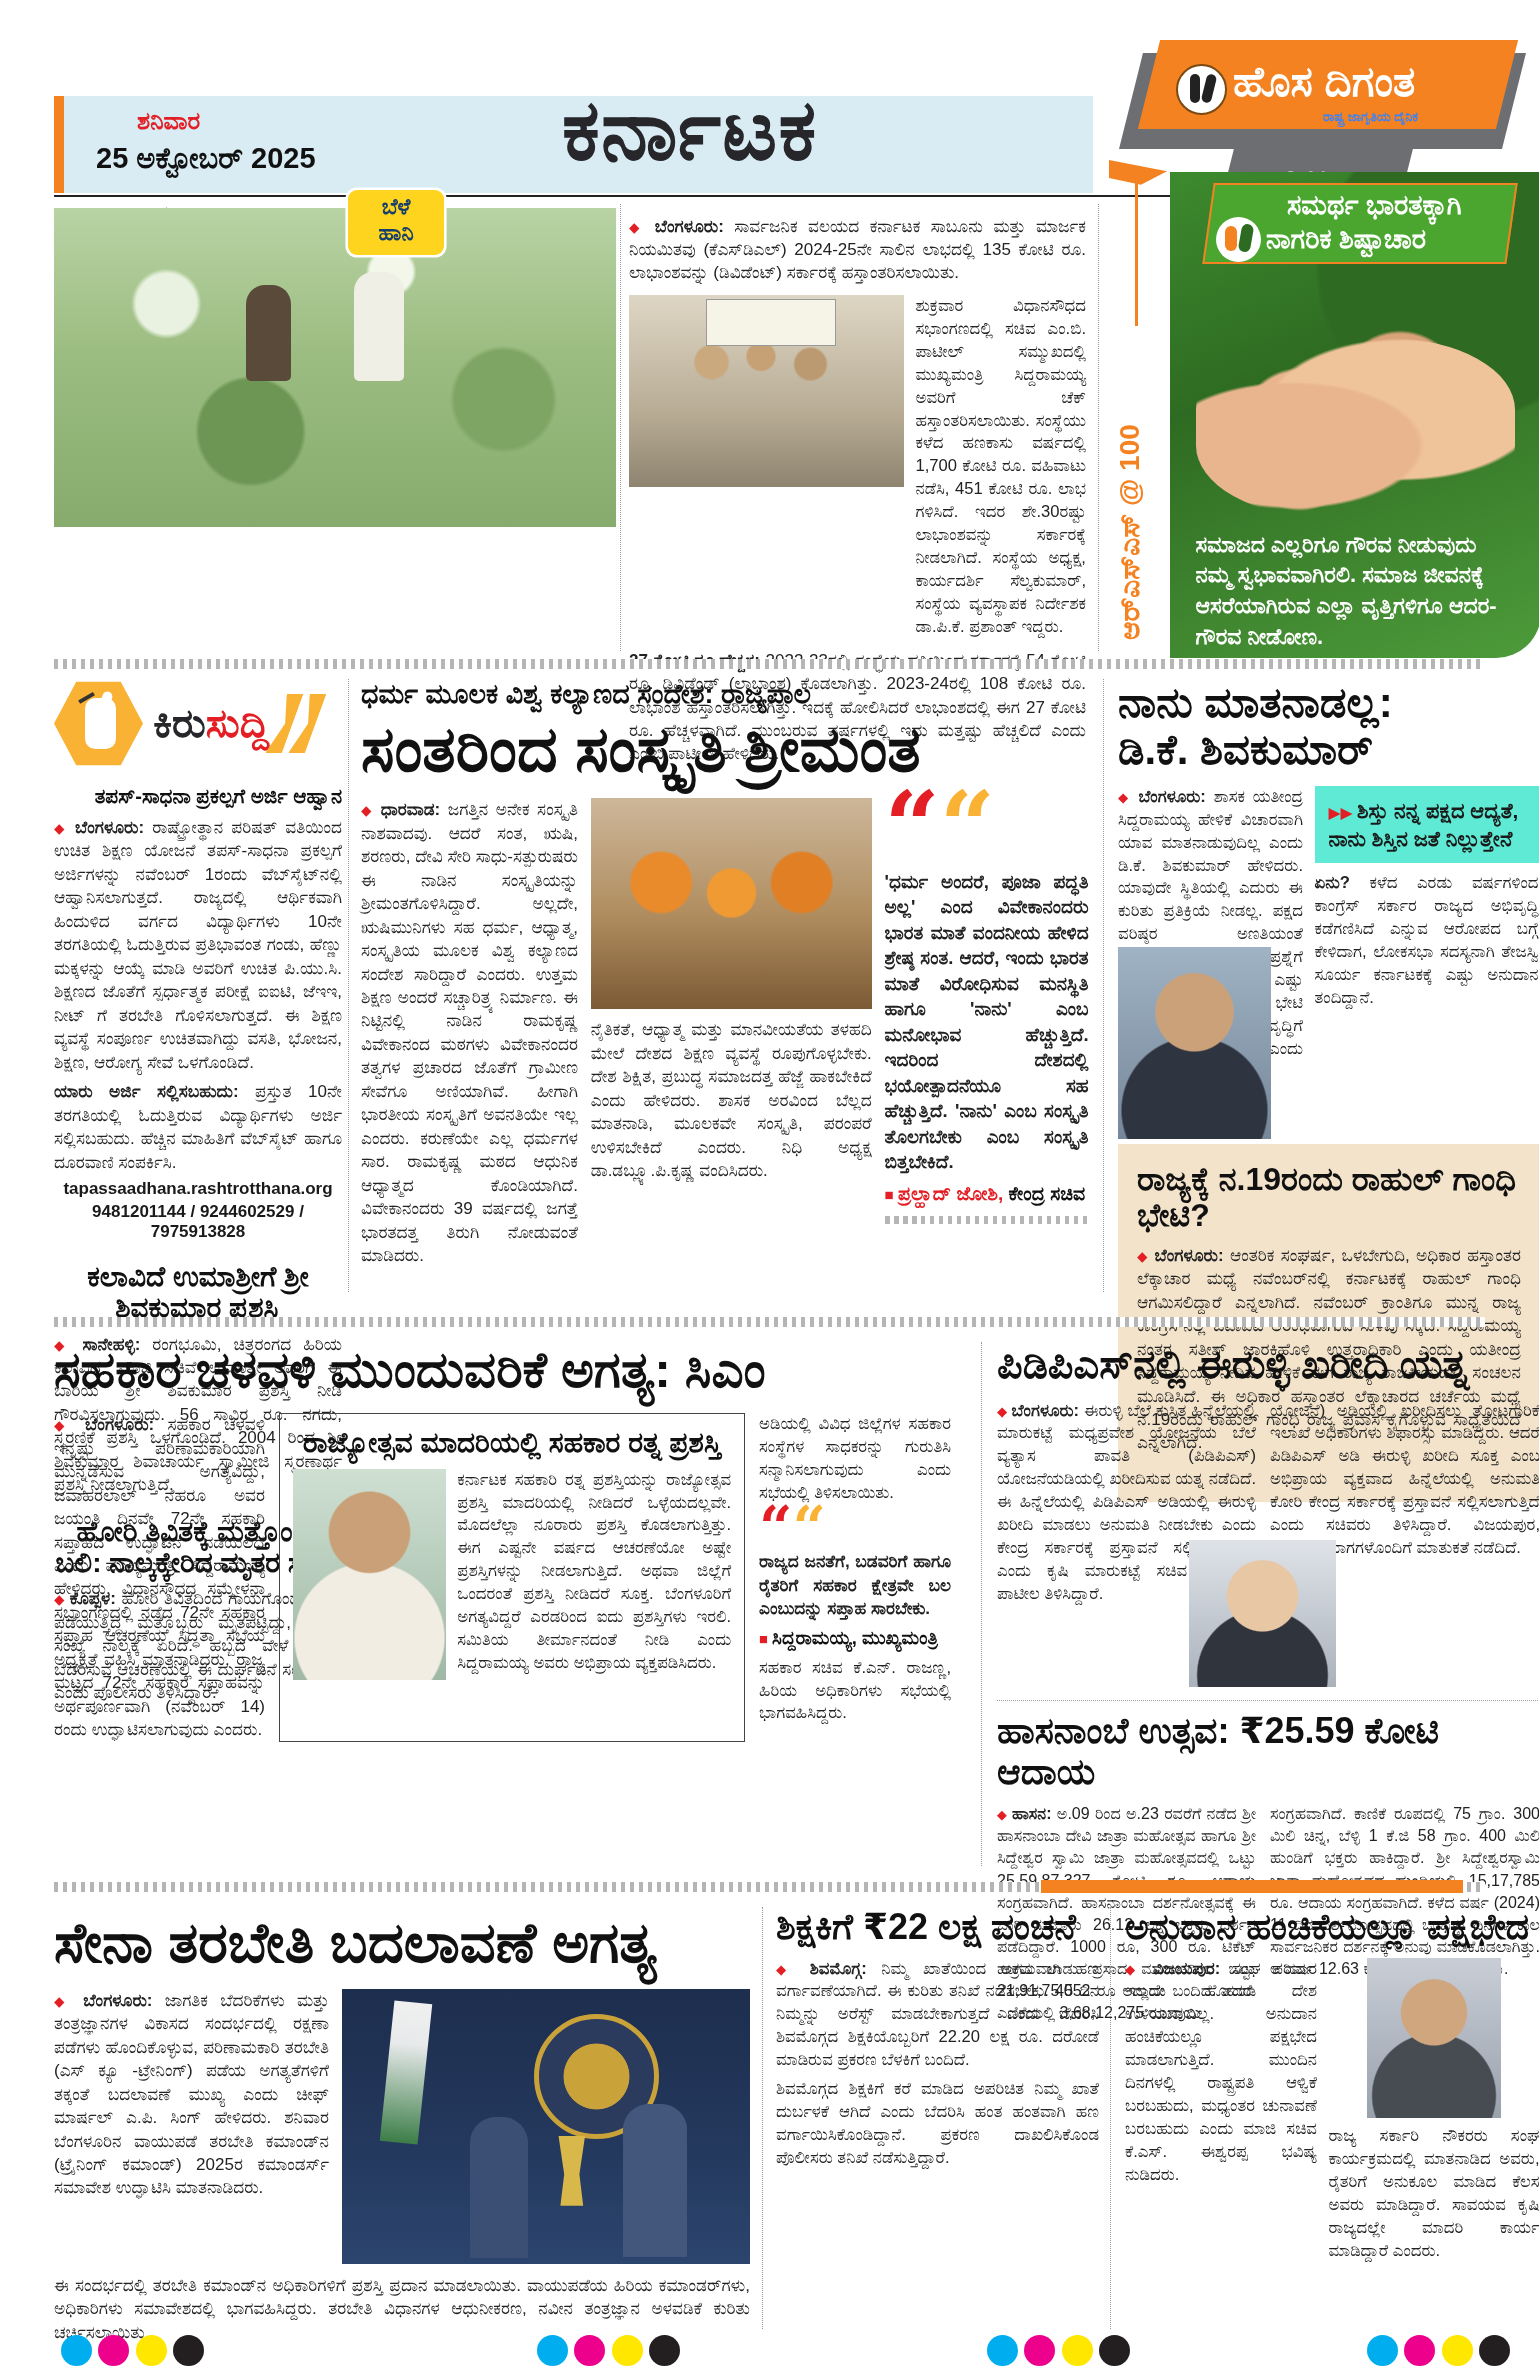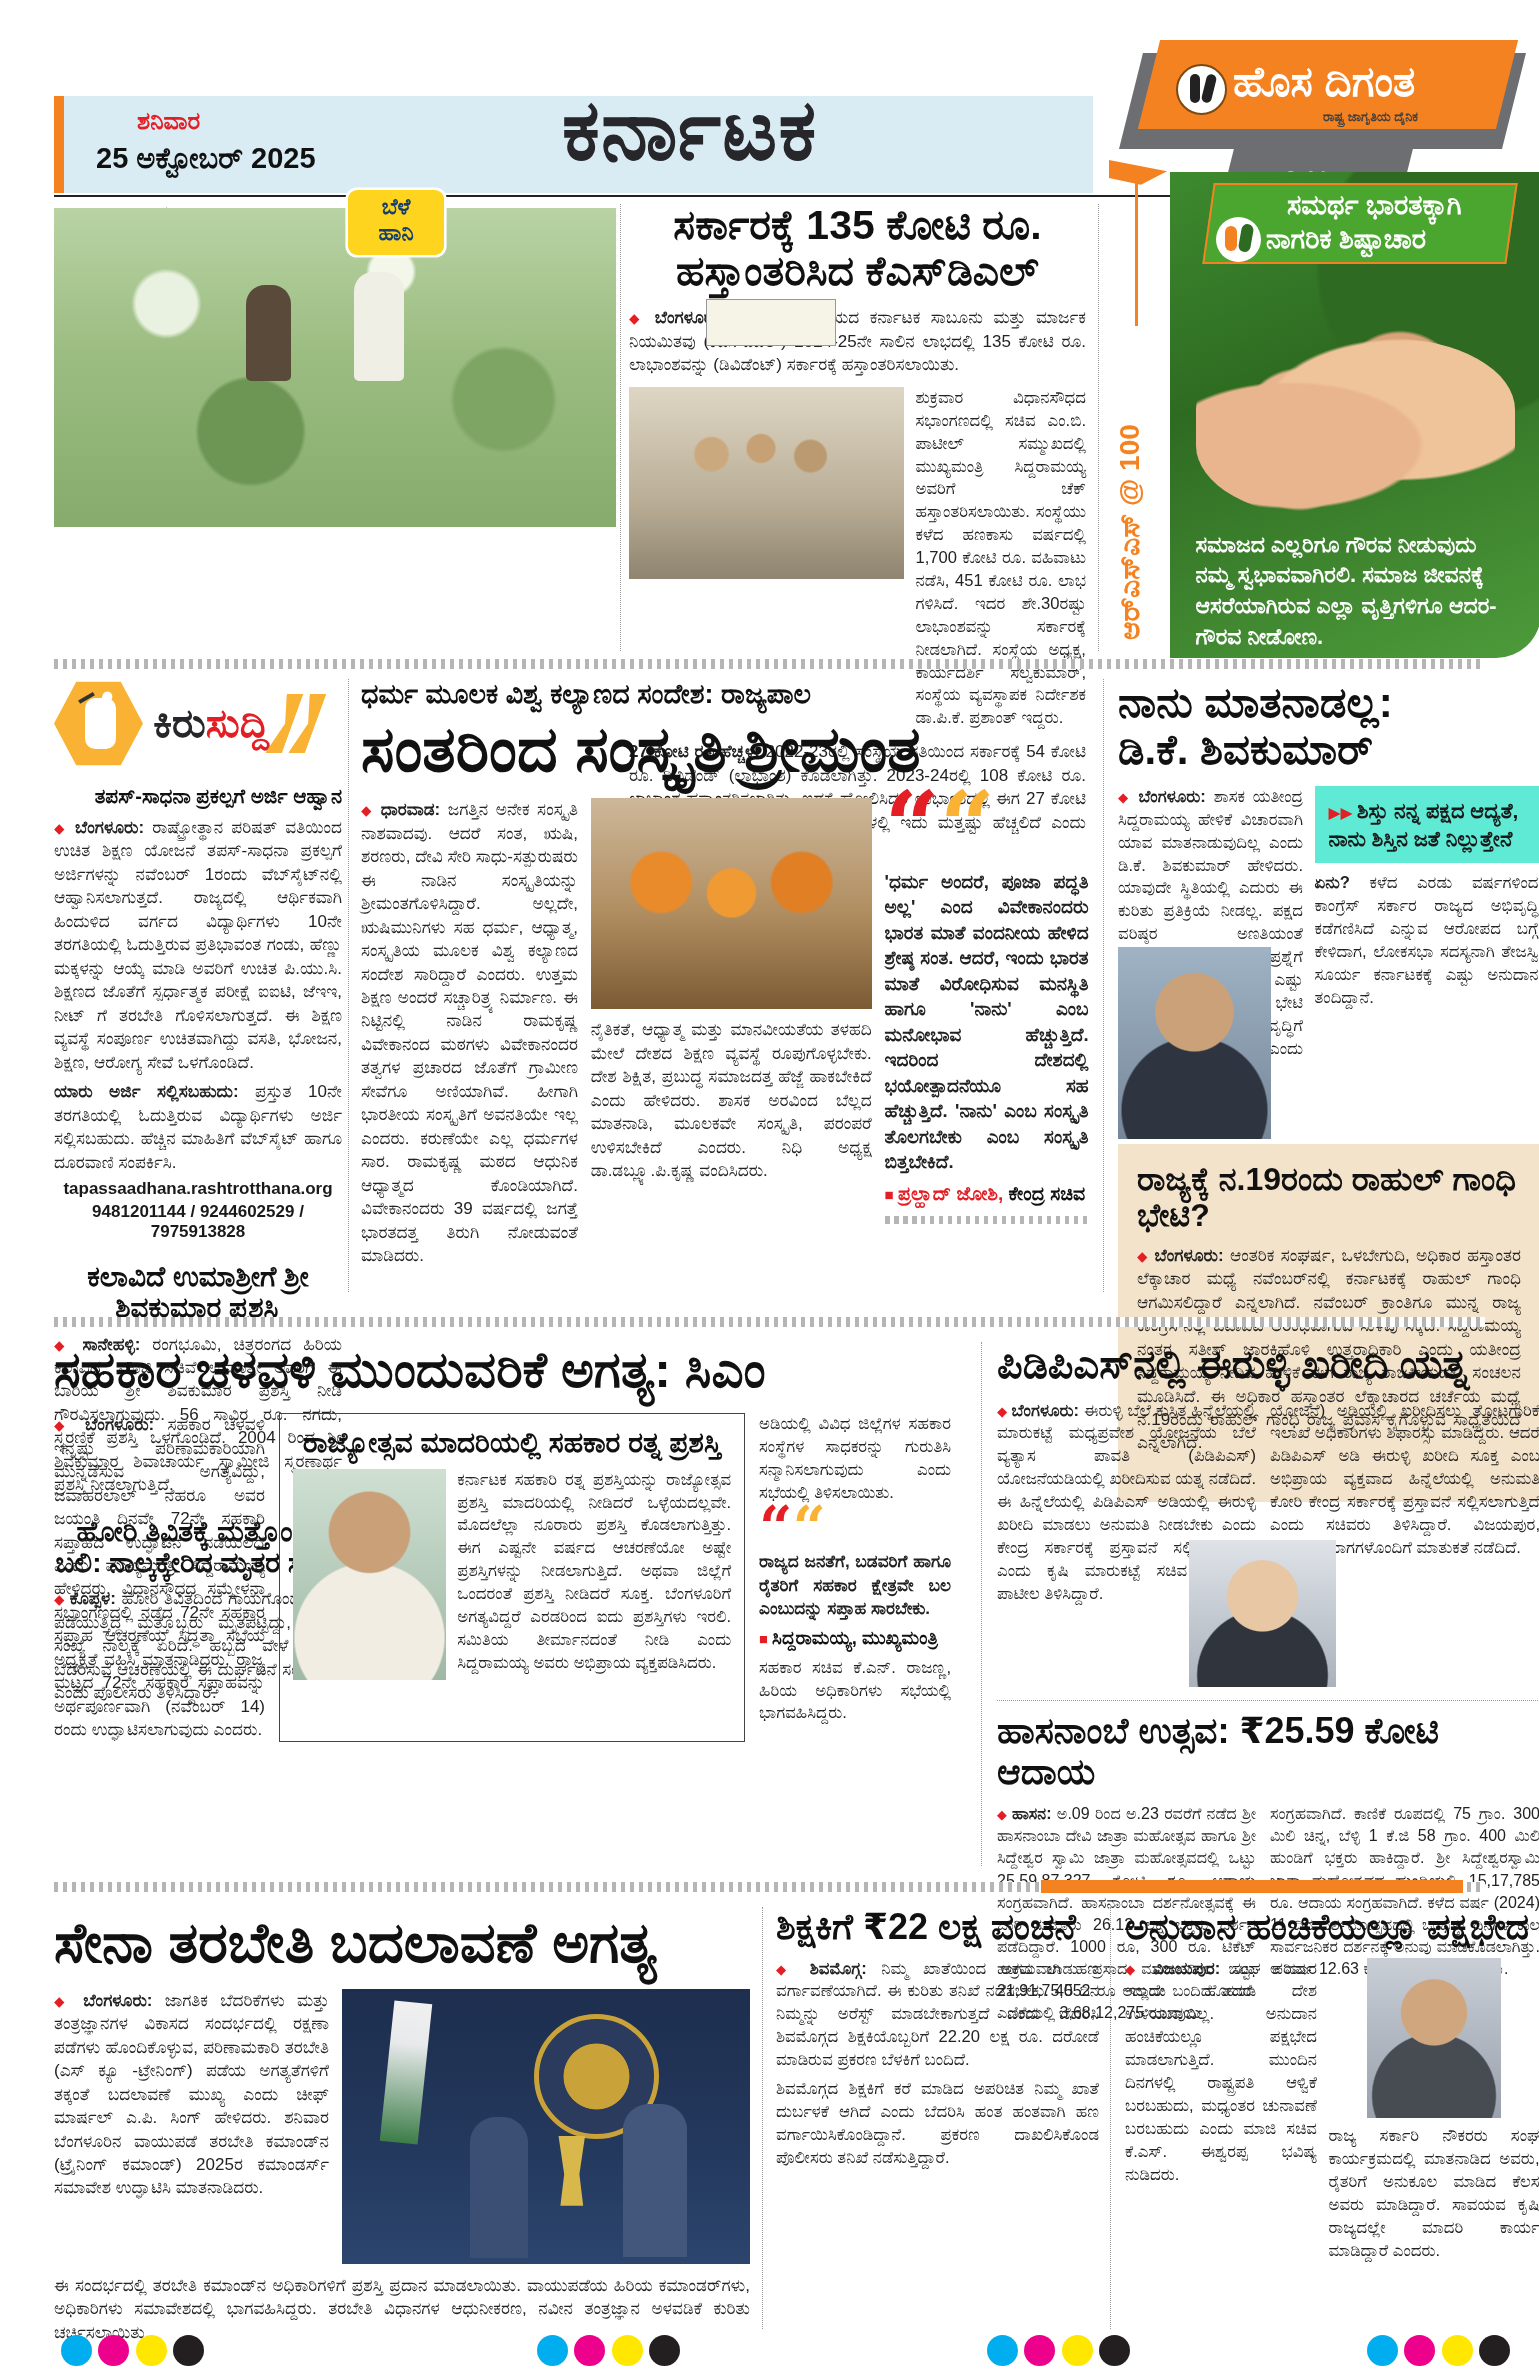--- a/index.html
+++ b/index.html
@@ -34,21 +34,21 @@
   <div class="abs" style="left:562px;top:82px;font-size:84px;font-weight:900;letter-spacing:1.3px;color:#26262b;">ಕರ್ನಾಟಕ</div>
 
   <div class="abs" style="left:1131px;top:40px;width:396px;height:150px;">
     <div class="abs" style="left:0;top:12.8px;width:383px;height:96px;background:#6d6e71;transform:skewX(-14deg);"></div>
     <div class="abs" style="left:18px;top:0;width:358px;height:89px;background:#f58220;transform:skewX(-14deg);"></div>
     <div class="abs" style="left:45px;top:24px;width:47px;height:47px;border-radius:50%;background:#fff;border:2.6px solid #7a4a12;">
       <div style="position:absolute;left:11.5px;top:7.7px;width:10.2px;height:29px;background:#222;border-radius:5.1px;"></div>
       <div style="position:absolute;left:25.6px;top:7.7px;width:10.2px;height:29px;background:#222;border-radius:5.1px;transform:rotate(14deg);"></div>
     </div>
     <div class="abs" style="left:102px;top:18px;font-size:42px;font-weight:900;color:#ffffff;">ಹೊಸ ದಿಗಂತ</div>
-    <div class="abs" style="left:192px;top:69px;font-size:12.8px;font-weight:700;color:#404040;">ರಾಷ್ಟ್ರ ಜಾಗೃತಿಯ ದೈನಿಕ</div>
+    <div class="abs" style="left:192px;top:69px;font-size:12.8px;font-weight:700;color:#3b82f6;">ರಾಷ್ಟ್ರ ಜಾಗೃತಿಯ ದೈನಿಕ</div>
     <div class="abs" style="left:96px;top:107px;width:179px;height:59px;background:#6d6e71;transform:skewX(-14deg);"></div>
     <div class="abs" style="left:147px;top:112px;font-size:46px;font-weight:900;color:#ffffff;">೦೫</div>
   </div>
 
   <div class="abs" style="left:54px;top:195px;width:1431px;height:1.9px;background:#222;"></div>
 
   <div class="abs photo" style="left:54px;top:208px;width:562px;height:319px;background:
       radial-gradient(circle at 20% 30%, #e9f2e0 0 6%, transparent 7%),
       radial-gradient(circle at 60% 20%, #f2f7ea 0 5%, transparent 6%),
       radial-gradient(circle at 80% 60%, #7fa564 0 10%, transparent 11%),
@@ -56,24 +56,20 @@
       linear-gradient(180deg,#b9d3a4 0%,#9cbd82 45%,#86ab6c 100%);">
     <div class="abs" style="left:192px;top:77px;width:45px;height:96px;background:#5a4a3a;border-radius:19px 19px 5.1px 5.1px;"></div>
     <div class="abs" style="left:300px;top:64px;width:50px;height:109px;background:#efefe6;border-radius:19px 19px 5.1px 5.1px;"></div>
   </div>
   <div class="abs" style="left:348px;top:190px;width:96px;height:61px;background:#ffd41f;border-radius:9px;text-align:center;padding-top:3.8px;box-shadow:0 0 0 2.6px #fff;">
     <div style="font-size:22px;font-weight:900;color:#173f6b;">ಬೆಳೆ</div>
     <div style="font-size:22px;font-weight:900;color:#173f6b;">ಹಾನಿ</div>
   </div>
 
   <div class="abs" style="left:629px;top:203px;width:457px;">
-    <div class="hd" style="font-size:41px;text-align:center;">
-      <div>ಸರ್ಕಾರಕ್ಕೆ 135 ಕೋಟಿ ರೂ.</div>
-      <div>ಹಸ್ತಾಂತರಿಸಿದ ಕೆಎಸ್‌ಡಿಎಲ್</div>
-    </div>
     <div class="jt" style="margin-top:11.5px;">
       <span class="dl">ಬೆಂಗಳೂರು:</span>
       <span>ಸಾರ್ವಜನಿಕ ವಲಯದ ಕರ್ನಾಟಕ ಸಾಬೂನು ಮತ್ತು ಮಾರ್ಜಕ ನಿಯಮಿತವು (ಕೆಎಸ್‌ಡಿಎಲ್) 2024-25ನೇ ಸಾಲಿನ ಲಾಭದಲ್ಲಿ 135 ಕೋಟಿ ರೂ. ಲಾಭಾಂಶವನ್ನು (ಡಿವಿಡೆಂಟ್) ಸರ್ಕಾರಕ್ಕೆ ಹಸ್ತಾಂತರಿಸಲಾಯಿತು.</span>
     </div>
     <div style="display:flex;gap:11.5px;margin-top:10.2px;">
       <div class="photo" style="width:275px;height:192px;flex:none;background:
         radial-gradient(circle at 30% 35%, #caa97f 0 7%, transparent 8%),
         radial-gradient(circle at 48% 32%, #c7a176 0 7%, transparent 8%),
         radial-gradient(circle at 66% 36%, #bb9a72 0 7%, transparent 8%),
         linear-gradient(180deg,#ded6c4 0%,#b9ad96 60%,#8e846f 100%);">

